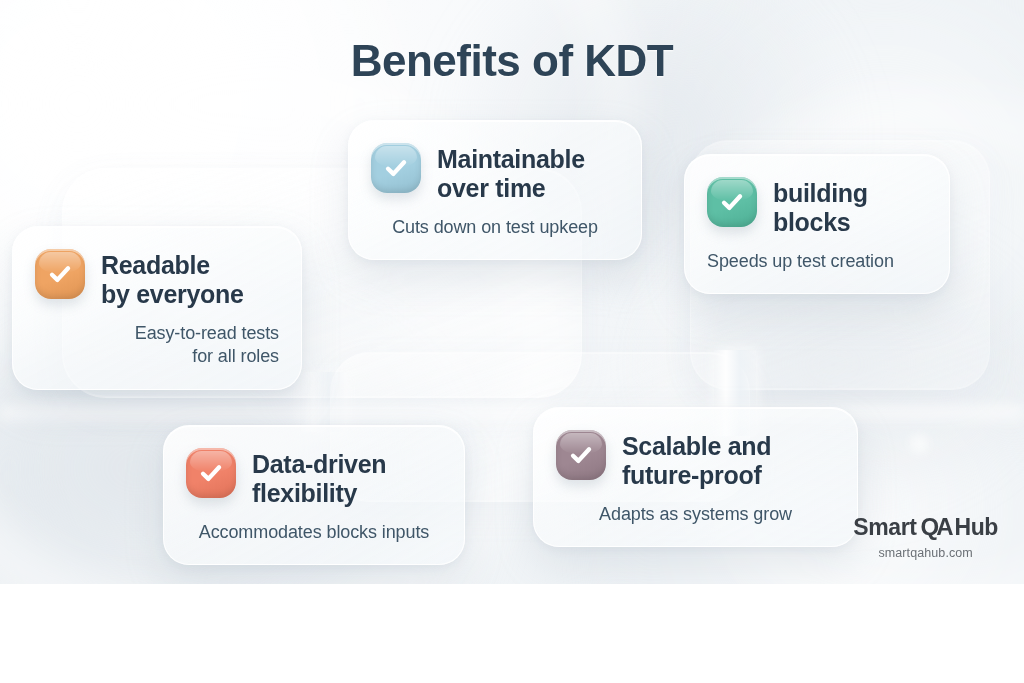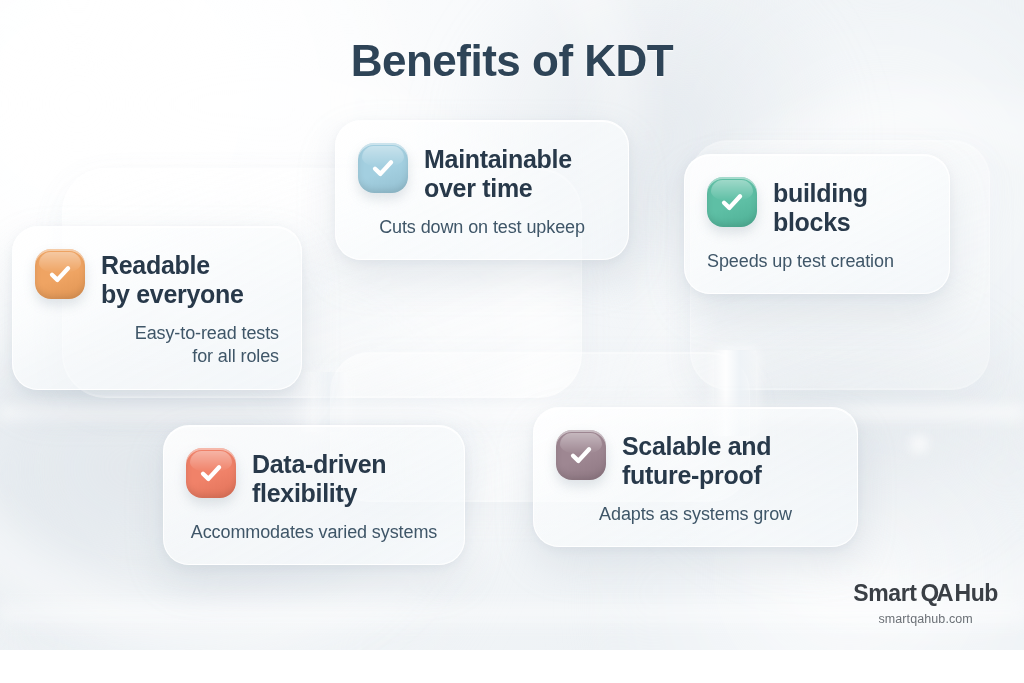--- a/index.html
+++ b/index.html
@@ -6,21 +6,21 @@
   * { margin:0; padding:0; box-sizing:border-box; }
 
   html, body {
     width:1024px; height:683px;
     overflow:hidden;
     font-family:"Liberation Sans", sans-serif;
   }
 
   #stage {
     position:relative;
-    width:1024px; height:650px;
+    width:1024px; height:584px;
     background:
       radial-gradient(circle at 18% 12%, #ffffff 0%, #f7f9fb 35%, #eef2f5 70%),
       linear-gradient(135deg,#f4f7f9 0%,#eceff3 55%,#f2f5f7 100%);
     overflow:hidden;
   }
 
   
   .bg-layer { position:absolute; inset:0; pointer-events:none; }
 
   .blob {
@@ -171,21 +171,21 @@
   .card-sub {
     margin-top:13px;
     font-size:18px;
     line-height:1.3;
     color:#3f5668;
     letter-spacing:-0.1px;
   }
 
   
   #card-readable    { left:12px;  top:226px; width:290px; }
-  #card-maintain    { left:335px; top:120px; width:294px; }
+  #card-maintain    { left:348px; top:120px; width:294px; }
   #card-reusable    { left:684px; top:154px; width:266px; }
   #card-datadriven  { left:163px; top:425px; width:302px; }
   #card-scalable    { left:533px; top:407px; width:325px; }
 
   #card-readable   .card-sub { text-align:right; }
   #card-maintain   .card-sub { text-align:center; }
   #card-reusable   .card-sub { }
   #card-datadriven .card-sub { text-align:center; }
   #card-scalable   .card-sub { text-align:center; }
 
@@ -309,21 +309,21 @@
       <span class="chk" style="background: linear-gradient(160deg, rgb(240, 130, 105) 0%, rgb(240, 130, 105) 55%, rgb(224, 114, 89) 100%);">
         <svg viewBox="0 0 32 32" aria-hidden="true">
           <path d="M7.5 16.8 L13.2 22.3 L24.6 9.9" fill="none" stroke="#ffffff" stroke-width="4.6" stroke-linecap="round" stroke-linejoin="round"></path>
         </svg>
       </span>
       <div class="card-title">
         <div>Data-driven</div>
         <div>flexibility</div>
       </div>
     </div>
-    <div class="card-sub">Accommodates varied systems</div>
+    <div class="card-sub">Accommodates blocks inputs</div>
   </div>
 
   <div class="card" id="card-scalable">
     <div class="card-head">
       <span class="chk" style="background: linear-gradient(160deg, rgb(158, 135, 146) 0%, rgb(158, 135, 146) 55%, rgb(142, 119, 130) 100%);">
         <svg viewBox="0 0 32 32" aria-hidden="true">
           <path d="M7.5 16.8 L13.2 22.3 L24.6 9.9" fill="none" stroke="#ffffff" stroke-width="4.6" stroke-linecap="round" stroke-linejoin="round"></path>
         </svg>
       </span>
       <div class="card-title">

